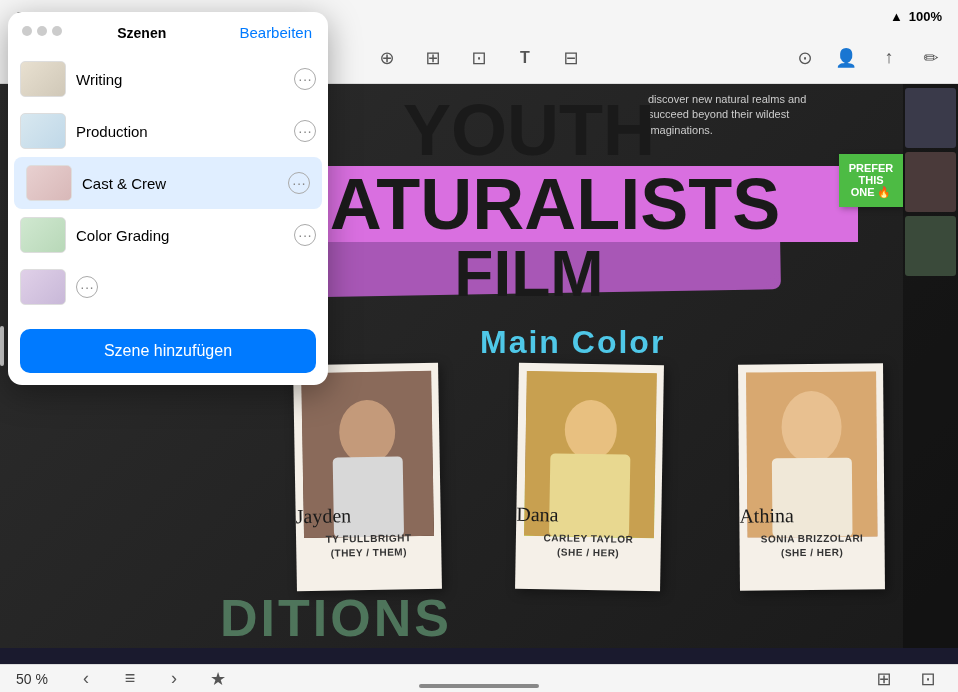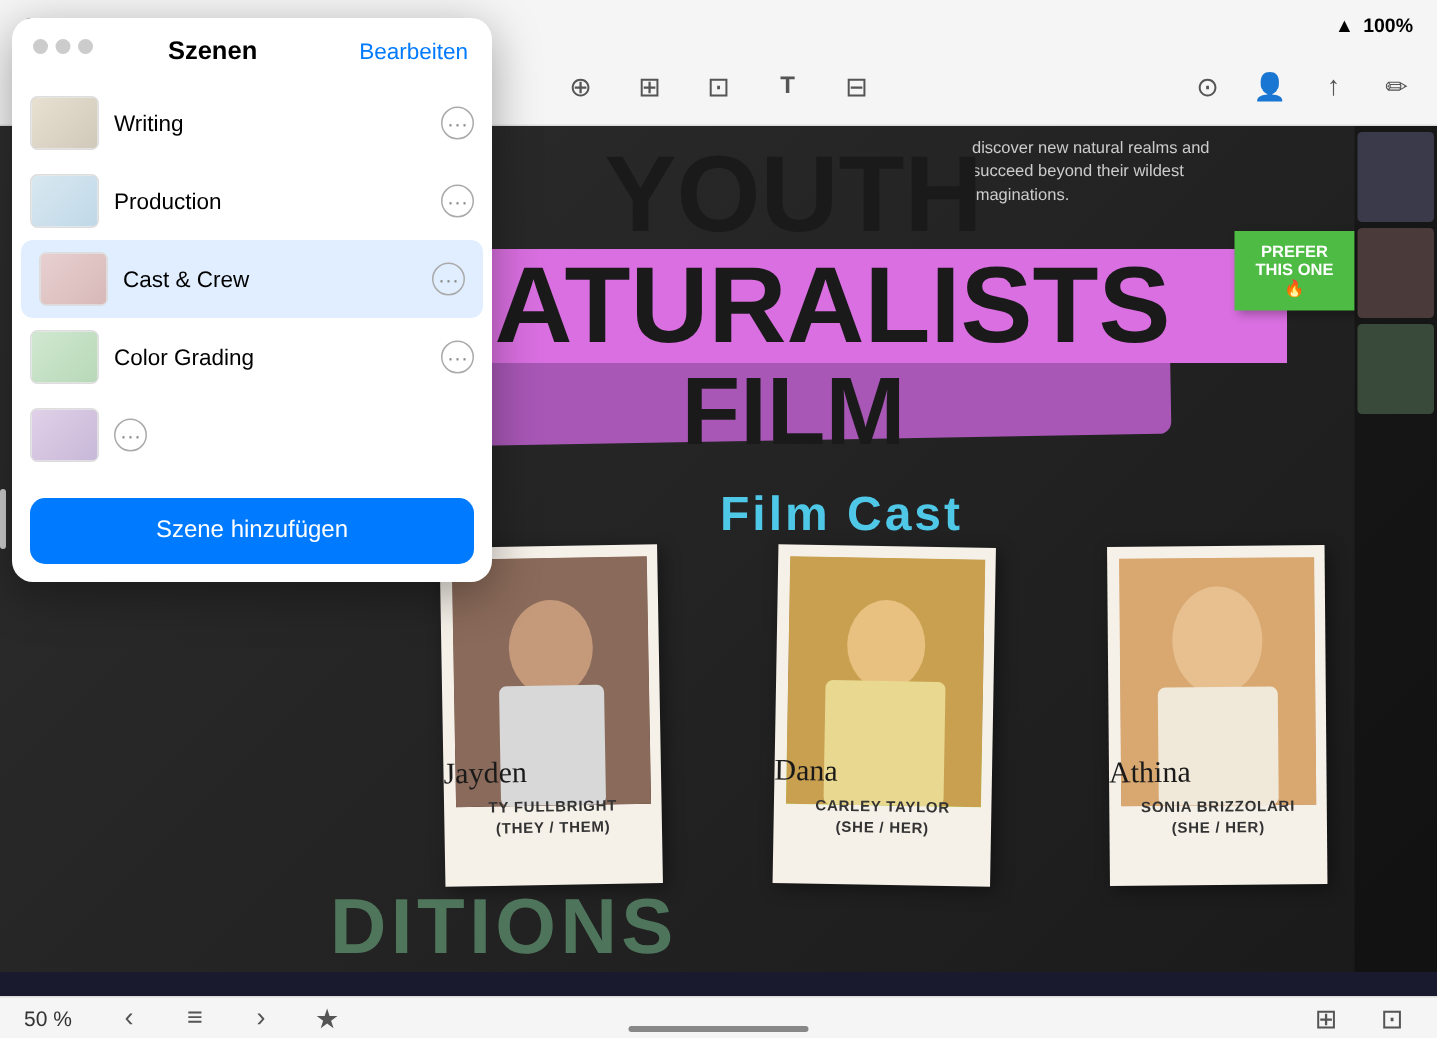--- a/index.html
+++ b/index.html
@@ -182,21 +182,21 @@
       letter-spacing: 0.5px;
       margin-top: -10px;
       line-height: 1.4;
     }
 
     
     .sticky-note {
       position: absolute;
       top: 70px;
       right: 55px;
-      width: 80px;
+      width: 64px;
       background: #4dbb44;
       padding: 8px;
       font-size: 11px;
       font-weight: 700;
       text-align: center;
       color: #fff;
       box-shadow: 2px 2px 6px rgba(0,0,0,0.3);
     }
 
     
@@ -261,21 +261,21 @@
       background: #ccc;
     }
     .panel-header {
       display: flex;
       align-items: center;
       justify-content: center;
       padding: 12px 16px 8px;
       position: relative;
     }
     .panel-title {
-      font-size: 17px;
+      font-size: 14px;
       font-weight: 600;
       color: #000;
       flex: 1;
       text-align: center;
       margin-left: 20px;
     }
     .panel-edit {
       font-size: 15px;
       color: #007aff;
       cursor: pointer;
@@ -455,21 +455,21 @@
       <span class="main-title-film">FILM</span>
     </div>
 
     <div class="sketch-card">
       <div style="font-size:9px;font-weight:800;text-align:center;color:#333;border-bottom:1px solid #aaa;padding-bottom:4px;margin-bottom:4px;">PORTAL GRAPHICS</div>
       <div style="font-size:8px;font-weight:700;color:#555;margin-bottom:3px;">CAMERA:</div>
       <div style="background:#e0e8ff;padding:2px 6px;font-size:8px;text-align:center;margin-bottom:2px;border-radius:3px;">MACRO LENS</div>
       <div style="background:#e0e8ff;padding:2px 6px;font-size:8px;text-align:center;border-radius:3px;">STEADY CAM</div>
     </div>
 
-    <div class="main-cast-label">Film Cast</div>
+    <div class="main-cast-label">Main Color</div>
 
     <div class="cast-row">
       <div class="cast-card">
         <div class="cast-photo cast-photo-1">
           <svg width="130" height="165" xmlns="http://www.w3.org/2000/svg">
             <rect width="130" height="165" fill="#8a6a5a"></rect>
             <ellipse cx="65" cy="60" rx="28" ry="32" fill="#c49a7a"></ellipse>
             <rect x="30" y="85" width="70" height="80" fill="#d8d8d8" rx="5"></rect>
           </svg>
         </div>

